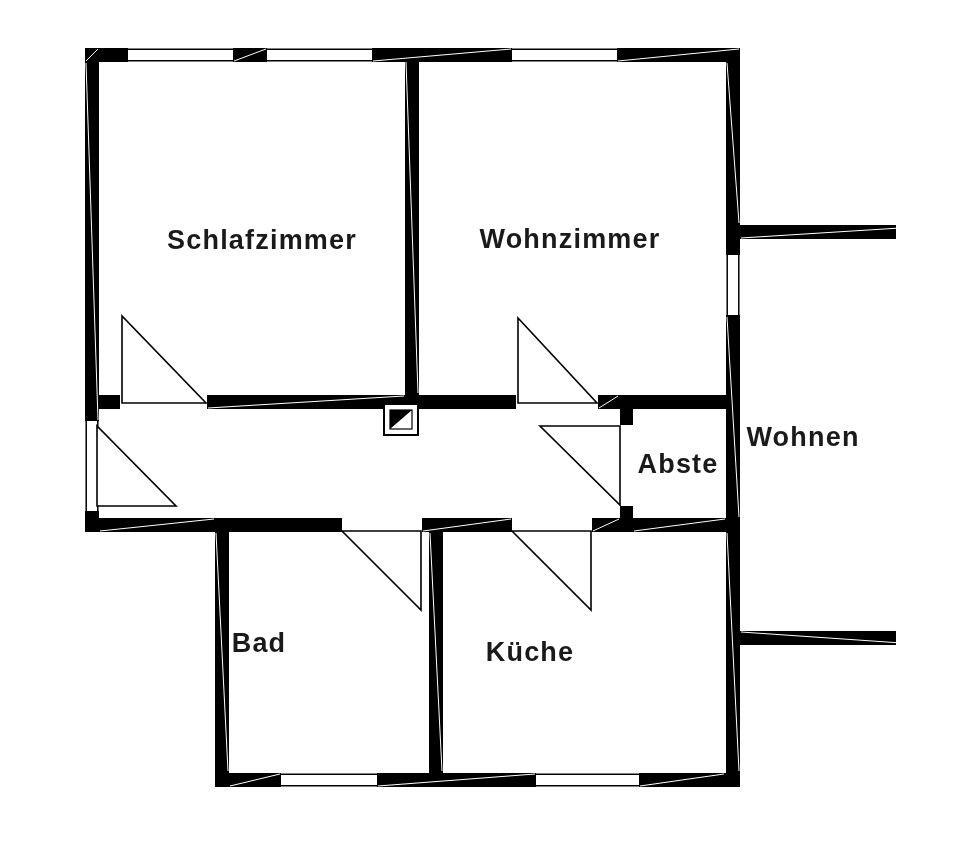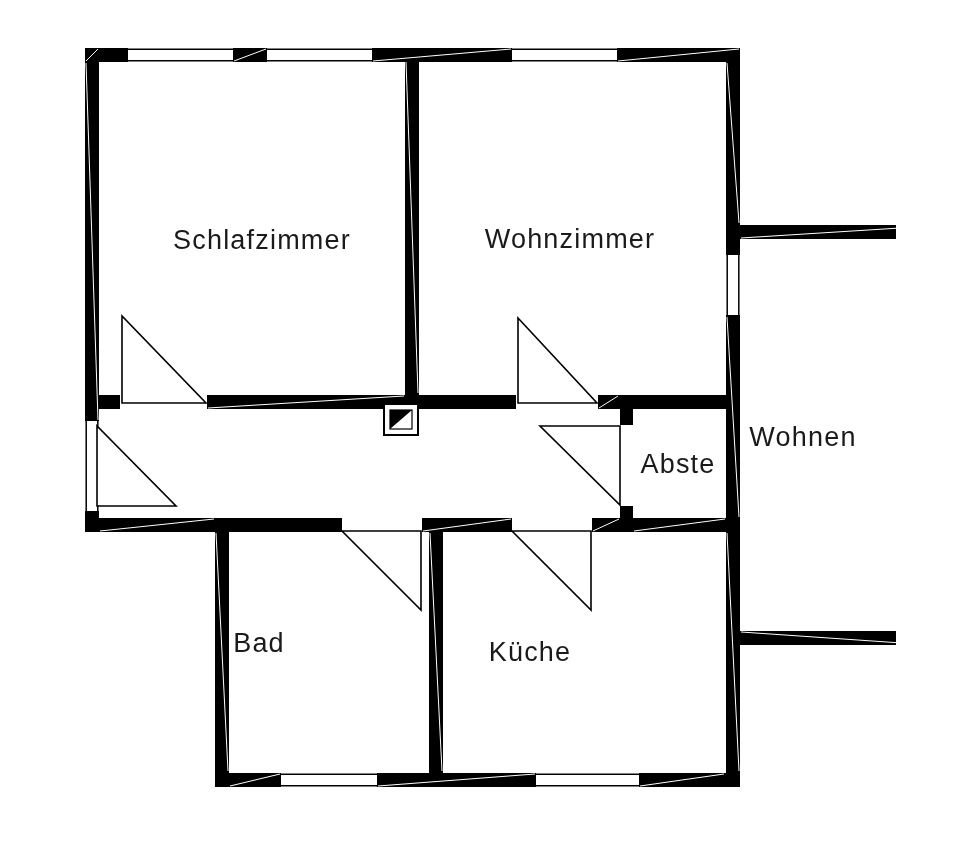--- a/index.html
+++ b/index.html
@@ -2,20 +2,21 @@
 <html style="--wall: #000000; --bg: #ffffff; --text: #1a1a1a;"><head>
 <meta charset="utf-8">
 <style>
   html, body { margin: 0; padding: 0; background: #ffffff; }
   .stage {
     position: relative;
     width: 896px;
     height: 842px;
     background: var(--bg, #ffffff);
     overflow: hidden;
+    font-weight: bold;
   }
   svg { display: block; }
   .wall    { fill: var(--wall, #000000); }
   .opening { fill: var(--bg, #ffffff); }
   .win-line { stroke: var(--wall, #000000); stroke-width: 1.5; }
   .swing {
     fill: var(--bg, #ffffff);
     stroke: var(--wall, #000000);
     stroke-width: 1.6;
     stroke-linejoin: miter;

